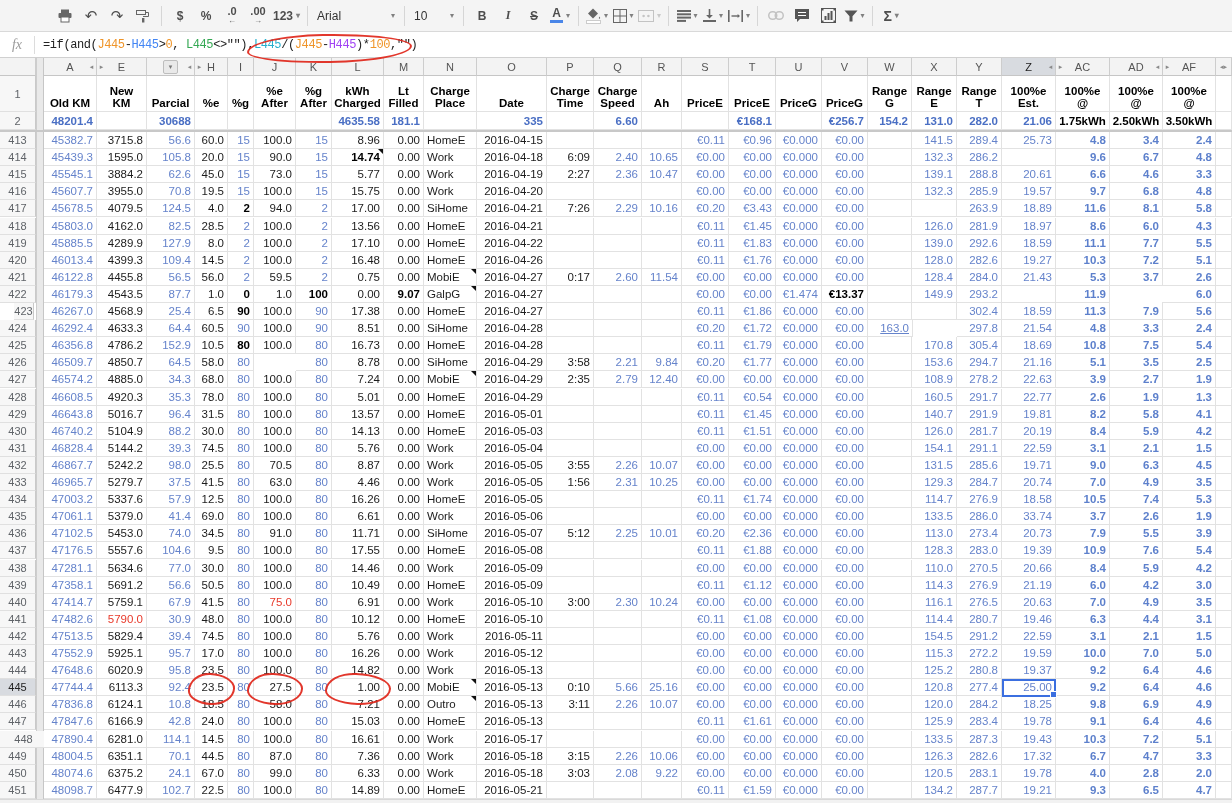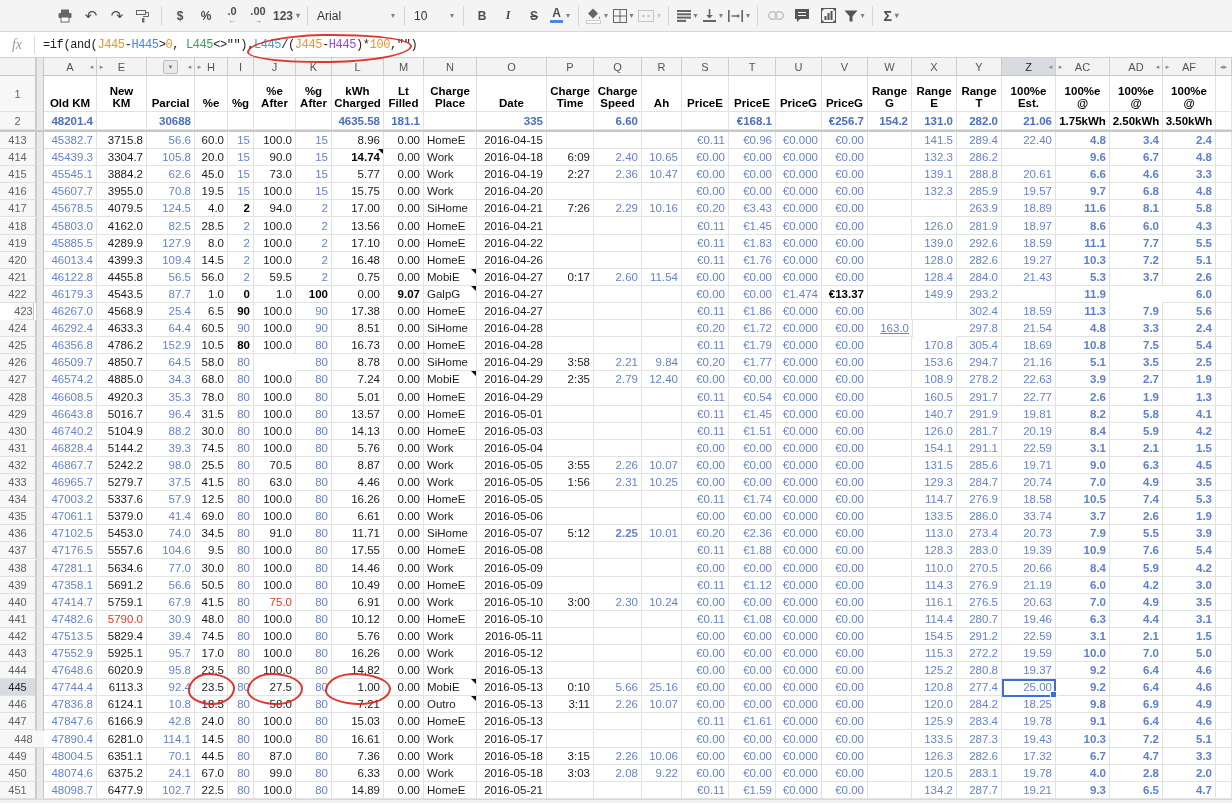--- a/index.html
+++ b/index.html
@@ -441,28 +441,28 @@
       <div class="cell c-black" style="left: 547px; top: 74px; width: 47px; height: 17.1px;"></div>
       <div class="cell c-blue" style="left: 594px; top: 74px; width: 48px; height: 17.1px;"></div>
       <div class="cell c-blue" style="left: 642px; top: 74px; width: 40px; height: 17.1px;"></div>
       <div class="cell c-blue" style="left: 682px; top: 74px; width: 47px; height: 17.1px;">€0.11</div>
       <div class="cell c-blue" style="left: 729px; top: 74px; width: 47px; height: 17.1px;">€0.96</div>
       <div class="cell c-blue" style="left: 776px; top: 74px; width: 46px; height: 17.1px;">€0.000</div>
       <div class="cell c-blue" style="left: 822px; top: 74px; width: 46px; height: 17.1px;">€0.00</div>
       <div class="cell c-blue" style="left: 868px; top: 74px; width: 44px; height: 17.1px;"></div>
       <div class="cell c-blue" style="left: 912px; top: 74px; width: 45px; height: 17.1px;">141.5</div>
       <div class="cell c-blue" style="left: 957px; top: 74px; width: 45px; height: 17.1px;">289.4</div>
-      <div class="cell c-blue" style="left: 1002px; top: 74px; width: 54px; height: 17.1px;">22.40</div>
+      <div class="cell c-blue" style="left: 1002px; top: 74px; width: 54px; height: 17.1px;">25.73</div>
       <div class="cell c-bblue" style="left: 1056px; top: 74px; width: 54px; height: 17.1px;">4.8</div>
       <div class="cell c-bblue" style="left: 1110px; top: 74px; width: 53px; height: 17.1px;">3.4</div>
       <div class="cell c-bblue" style="left: 1163px; top: 74px; width: 53px; height: 17.1px;">2.4</div>
       <div class="cell" style="left: 1216px; top: 74px; width: 16px; height: 17.1px;"></div>
       <div class="cell rnum" style="left: 0px; top: 91.1px; width: 36px; height: 17.1px;">414</div>
       <div class="cell c-blue" style="left: 44px; top: 91.1px; width: 53px; height: 17.1px;">45439.3</div>
-      <div class="cell c-black" style="left: 97px; top: 91.1px; width: 50px; height: 17.1px;">3304.7</div>
+      <div class="cell c-black" style="left: 97px; top: 91.1px; width: 50px; height: 17.1px;">1595.0</div>
       <div class="cell c-blue" style="left: 147px; top: 91.1px; width: 48px; height: 17.1px;">105.8</div>
       <div class="cell c-black" style="left: 195px; top: 91.1px; width: 33px; height: 17.1px;">20.0</div>
       <div class="cell c-blue" style="left: 228px; top: 91.1px; width: 26px; height: 17.1px;">15</div>
       <div class="cell c-black" style="left: 254px; top: 91.1px; width: 42px; height: 17.1px;">90.0</div>
       <div class="cell c-blue" style="left: 296px; top: 91.1px; width: 36px; height: 17.1px;">15</div>
       <div class="cell c-bold" style="left: 332px; top: 91.1px; width: 52px; height: 17.1px; position: absolute;">14.74<span class="cmt"></span></div>
       <div class="cell c-black" style="left: 384px; top: 91.1px; width: 40px; height: 17.1px;">0.00</div>
       <div class="cell c-place" style="left: 424px; top: 91.1px; width: 53px; height: 17.1px;">Work</div>
       <div class="cell c-black" style="left: 477px; top: 91.1px; width: 70px; height: 17.1px;">2016-04-18</div>
       <div class="cell c-black" style="left: 547px; top: 91.1px; width: 47px; height: 17.1px;">6:09</div>
@@ -1053,21 +1053,21 @@
       <div class="cell c-blue" style="left: 147px; top: 467.3px; width: 48px; height: 17.1px;">74.0</div>
       <div class="cell c-black" style="left: 195px; top: 467.3px; width: 33px; height: 17.1px;">34.5</div>
       <div class="cell c-blue" style="left: 228px; top: 467.3px; width: 26px; height: 17.1px;">80</div>
       <div class="cell c-black" style="left: 254px; top: 467.3px; width: 42px; height: 17.1px;">91.0</div>
       <div class="cell c-blue" style="left: 296px; top: 467.3px; width: 36px; height: 17.1px;">80</div>
       <div class="cell c-black" style="left: 332px; top: 467.3px; width: 52px; height: 17.1px;">11.71</div>
       <div class="cell c-black" style="left: 384px; top: 467.3px; width: 40px; height: 17.1px;">0.00</div>
       <div class="cell c-place" style="left: 424px; top: 467.3px; width: 53px; height: 17.1px;">SiHome</div>
       <div class="cell c-black" style="left: 477px; top: 467.3px; width: 70px; height: 17.1px;">2016-05-07</div>
       <div class="cell c-black" style="left: 547px; top: 467.3px; width: 47px; height: 17.1px;">5:12</div>
-      <div class="cell c-blue" style="left: 594px; top: 467.3px; width: 48px; height: 17.1px; font-weight: bold;">2.25</div>
+      <div class="cell c-blue" style="left: 594px; top: 467.3px; width: 48px; height: 17.1px;">2.25</div>
       <div class="cell c-blue" style="left: 642px; top: 467.3px; width: 40px; height: 17.1px;">10.01</div>
       <div class="cell c-blue" style="left: 682px; top: 467.3px; width: 47px; height: 17.1px;">€0.20</div>
       <div class="cell c-blue" style="left: 729px; top: 467.3px; width: 47px; height: 17.1px;">€2.36</div>
       <div class="cell c-blue" style="left: 776px; top: 467.3px; width: 46px; height: 17.1px;">€0.000</div>
       <div class="cell c-blue" style="left: 822px; top: 467.3px; width: 46px; height: 17.1px;">€0.00</div>
       <div class="cell c-blue" style="left: 868px; top: 467.3px; width: 44px; height: 17.1px;"></div>
       <div class="cell c-blue" style="left: 912px; top: 467.3px; width: 45px; height: 17.1px;">113.0</div>
       <div class="cell c-blue" style="left: 957px; top: 467.3px; width: 45px; height: 17.1px;">273.4</div>
       <div class="cell c-blue" style="left: 1002px; top: 467.3px; width: 54px; height: 17.1px;">20.73</div>
       <div class="cell c-bblue" style="left: 1056px; top: 467.3px; width: 54px; height: 17.1px;">7.9</div>

